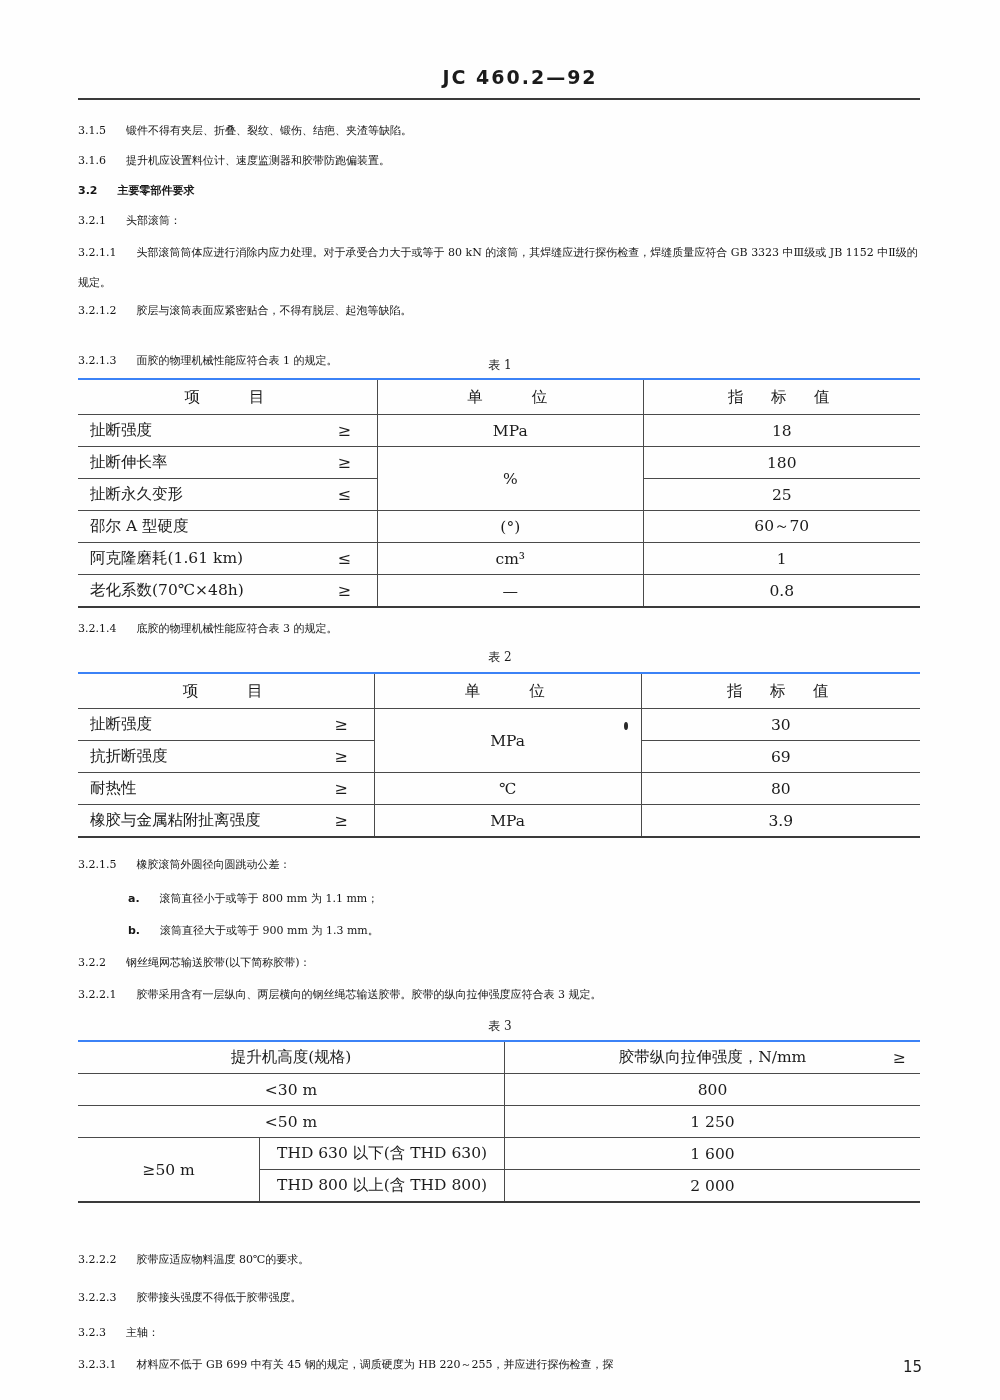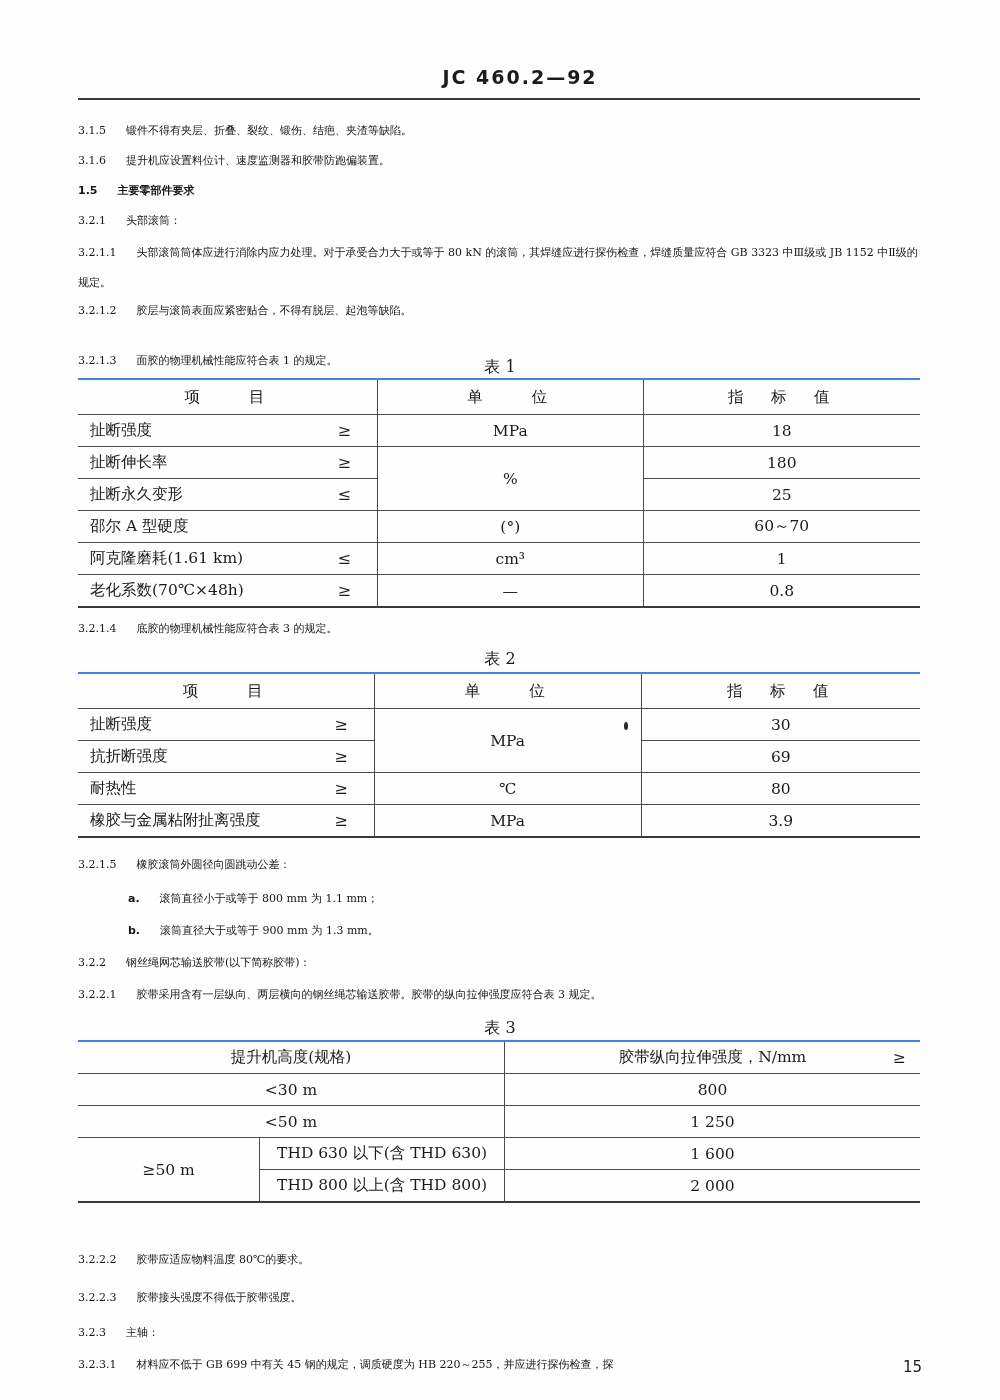--- a/index.html
+++ b/index.html
@@ -82,21 +82,21 @@
   }
   .para.wrap { white-space: normal; width: 845px; }
   .num { display: inline-block; }
   .gap-m { display: inline-block; width: 20px; }
   .bold { font-weight: bold; font-family: "DejaVu Sans", "Liberation Sans", sans-serif; }
 
   .tbl-caption {
     position: absolute;
     width: 1000px;
     text-align: center;
-    font-size: 16px;
+    font-size: 12px;
     z-index: 10;
   }
 
   
   table.doc {
     position: absolute;
     border-collapse: collapse;
     font-size: 15.5px;
     z-index: 10;
     background: transparent;
@@ -159,21 +159,21 @@
 
     <div class="para" style="left:78px; top:118px;">
       <span class="num">3.1.5</span><span class="gap-m"></span><span>锻件不得有夹层、折叠、裂纹、锻伤、结疤、夹渣等缺陷。</span>
     </div>
 
     <div class="para" style="left:78px; top:148px;">
       <span class="num">3.1.6</span><span class="gap-m"></span><span>提升机应设置料位计、速度监测器和胶带防跑偏装置。</span>
     </div>
 
     <div class="para" style="left:78px; top:178px;">
-      <span class="num bold">1.5</span><span class="gap-m"></span><span class="bold">主要零部件要求</span>
+      <span class="num bold">3.2</span><span class="gap-m"></span><span class="bold">主要零部件要求</span>
     </div>
 
     <div class="para" style="left:78px; top:208px;">
       <span class="num">3.2.1</span><span class="gap-m"></span><span>头部滚筒：</span>
     </div>
 
     <div class="para wrap" style="left:78px; top:238px; line-height:30px;">
       <span class="num">3.2.1.1</span><span class="gap-m"></span><span>头部滚筒筒体应进行消除内应力处理。对于承受合力大于或等于 80 kN 的滚筒，其焊缝应进行探伤检查，焊缝质量应符合 GB 3323 中Ⅲ级或 JB 1152 中Ⅱ级的规定。</span>
     </div>
 

